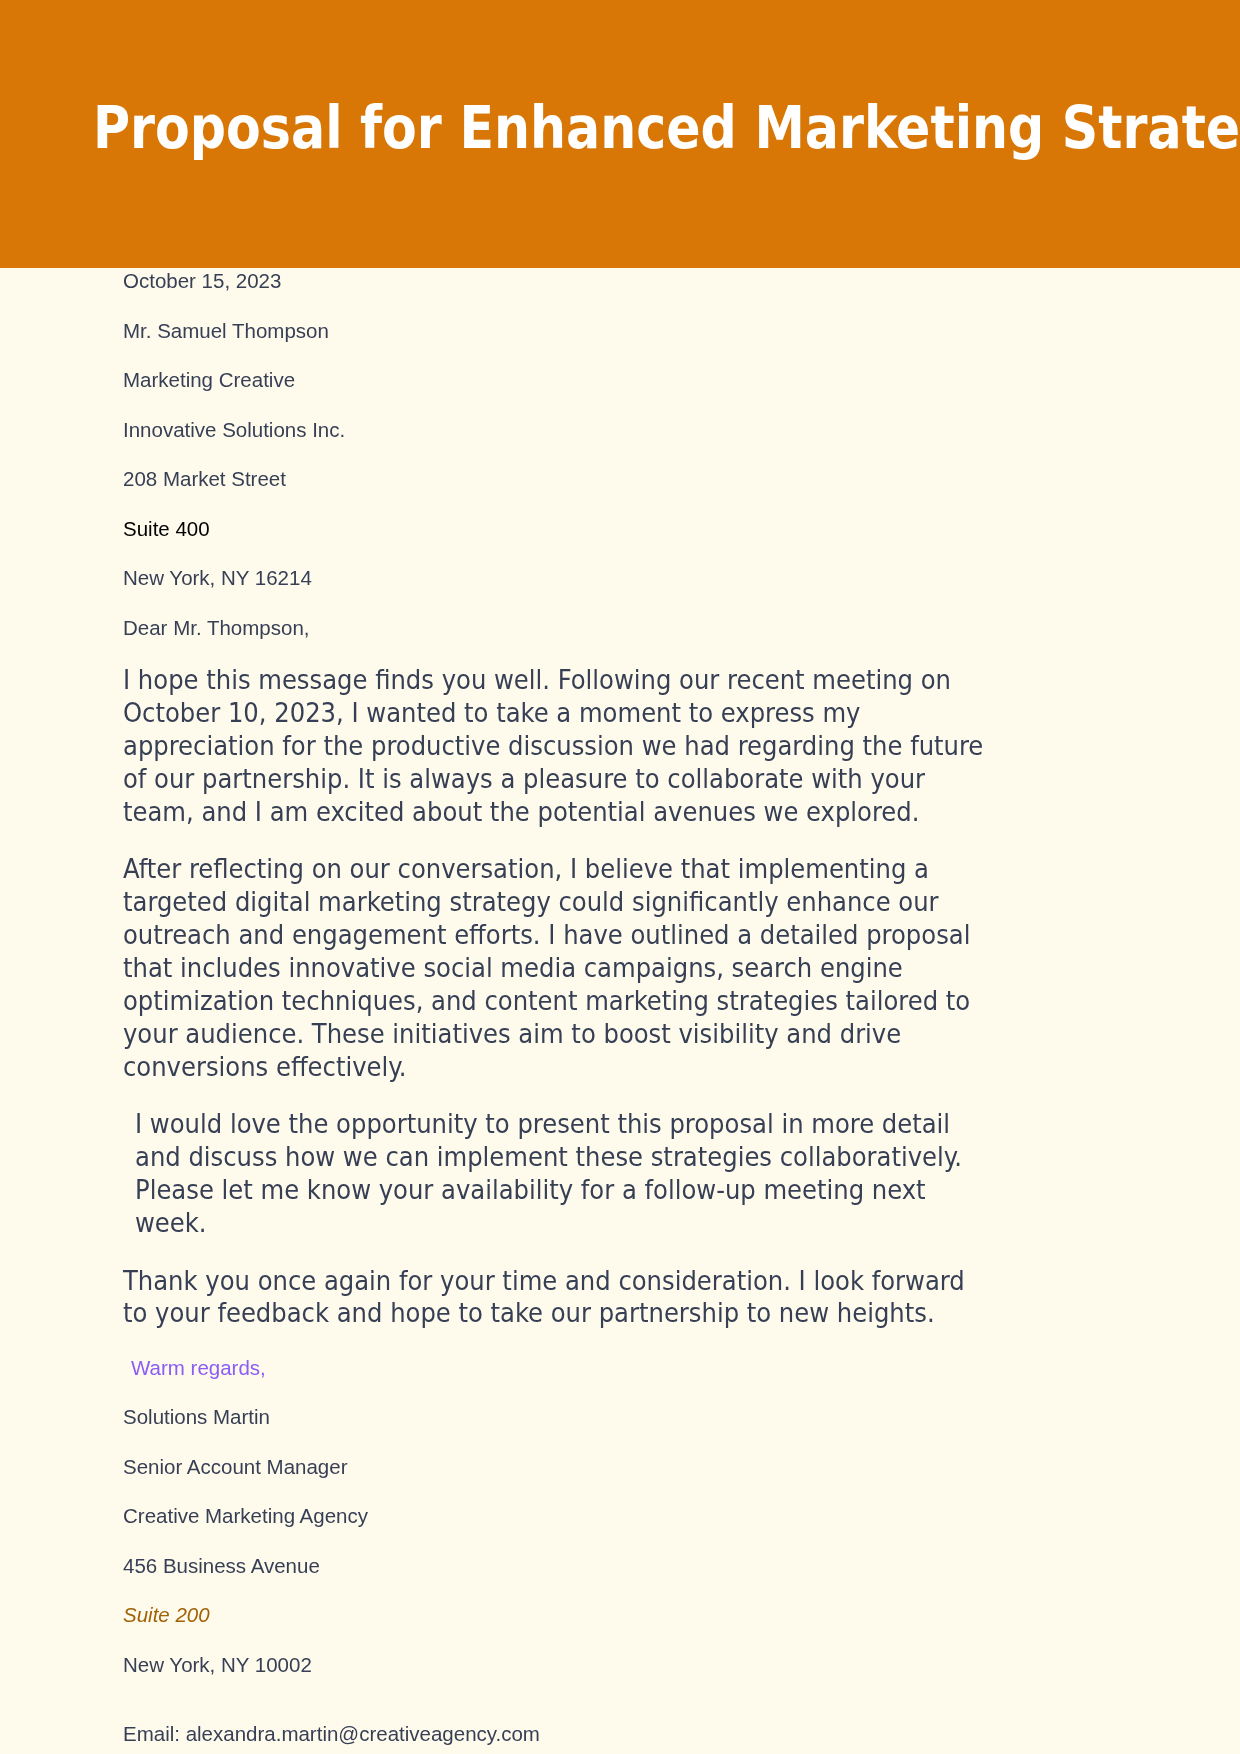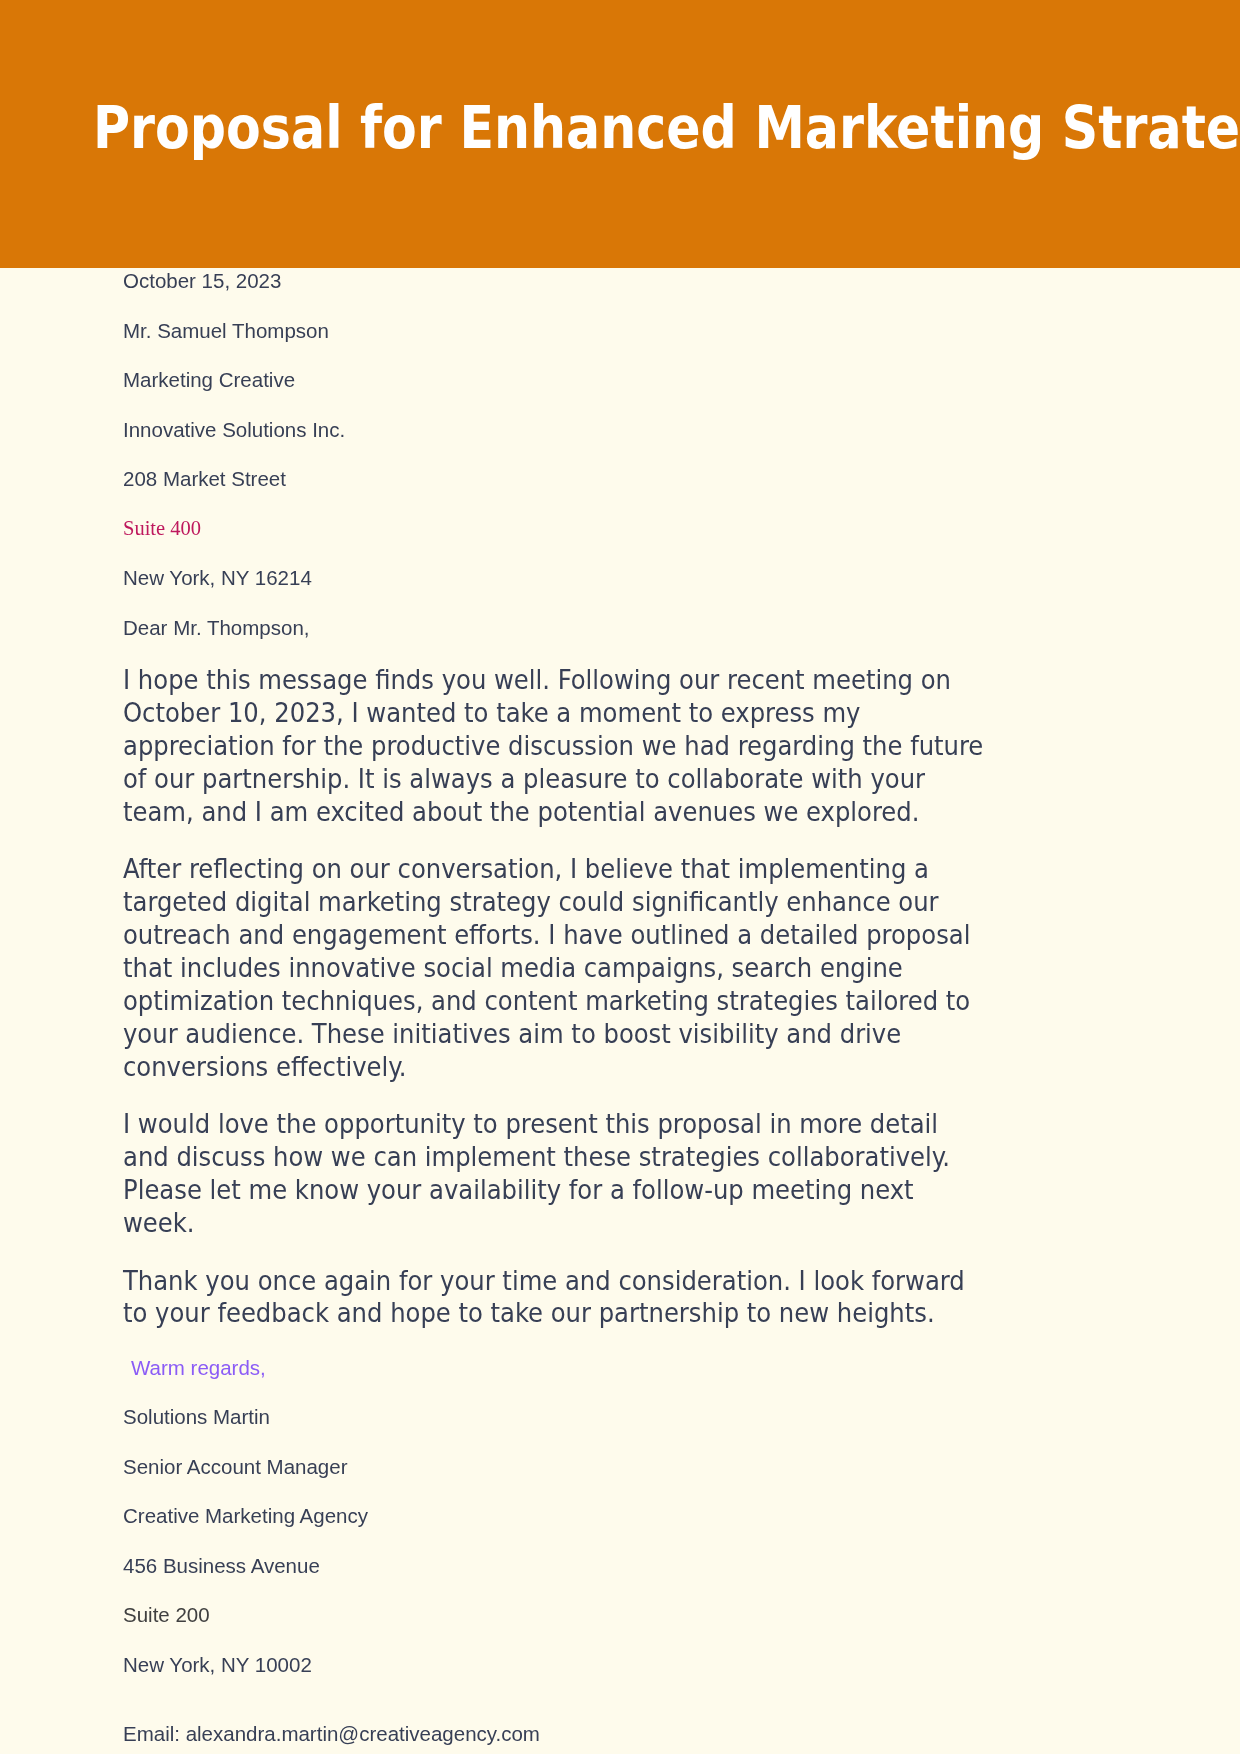--- a/index.html
+++ b/index.html
@@ -88,35 +88,35 @@
   </div>
 
   <div class="letter-body">
 
     <p class="line first-line" style="color: rgb(55, 63, 85);">October 15, 2023</p>
 
     <p class="line" style="color: rgb(55, 63, 85);">Mr. Samuel Thompson</p>
     <p class="line" style="color: rgb(55, 63, 85);">Marketing Creative</p>
     <p class="line" style="color: rgb(55, 63, 85);">Innovative Solutions Inc.</p>
     <p class="line" style="color: rgb(55, 63, 85);">208 Market Street</p>
-    <p class="line" style="color: #be185d; font-family: Liberation Serif, serif;">Suite 400</p>
+    <p class="line" style="color: #000000;">Suite 400</p>
     <p class="line" style="color: rgb(55, 63, 85);">New York, NY 16214</p>
 
     <p class="line" style="color: rgb(55, 63, 85);">Dear Mr. Thompson,</p>
 
     <p class="para" style="color: rgb(55, 63, 85);">I hope this message finds you well. Following our recent meeting on October 10, 2023, I wanted to take a moment to express my appreciation for the productive discussion we had regarding the future of our partnership. It is always a pleasure to collaborate with your team, and I am excited about the potential avenues we explored.</p>
     <p class="para" style="color: rgb(55, 63, 85);">After reflecting on our conversation, I believe that implementing a targeted digital marketing strategy could significantly enhance our outreach and engagement efforts. I have outlined a detailed proposal that includes innovative social media campaigns, search engine optimization techniques, and content marketing strategies tailored to your audience. These initiatives aim to boost visibility and drive conversions effectively.</p>
-    <p class="para" style="color: rgb(55, 63, 85);">I would love the opportunity to present this proposal in more detail and discuss how we can implement these strategies collaboratively. Please let me know your availability for a follow-up meeting next week.</p>
+    <p class="para" style="color: rgb(55, 63, 85); margin-left: 12px;">I would love the opportunity to present this proposal in more detail and discuss how we can implement these strategies collaboratively. Please let me know your availability for a follow-up meeting next week.</p>
     <p class="para" style="color: rgb(55, 63, 85);">Thank you once again for your time and consideration. I look forward to your feedback and hope to take our partnership to new heights.</p>
 
     <p class="line" style="color: #8b5cf6; margin-left: 8px;">Warm regards,</p>
 
     <p class="line" style="color: rgb(55, 63, 85);">Solutions Martin</p>
     <p class="line" style="color: rgb(55, 63, 85);">Senior Account Manager</p>
     <p class="line" style="color: rgb(55, 63, 85);">Creative Marketing Agency</p>
     <p class="line" style="color: rgb(55, 63, 85);">456 Business Avenue</p>
-    <p class="line" style="color: #404040;">Suite 200</p>
+    <p class="line" style="color: #a16207; font-style: italic;">Suite 200</p>
     <p class="line" style="color: rgb(55, 63, 85);">New York, NY 10002</p>
     <p class="line" style="color: rgb(55, 63, 85); margin-top: 44px;">Email: alexandra.martin@creativeagency.com</p>
     <p class="line" style="color: rgb(55, 63, 85);">Phone: (212) 555-0147</p>
 
   </div>
 </div>
 
 </body></html>

